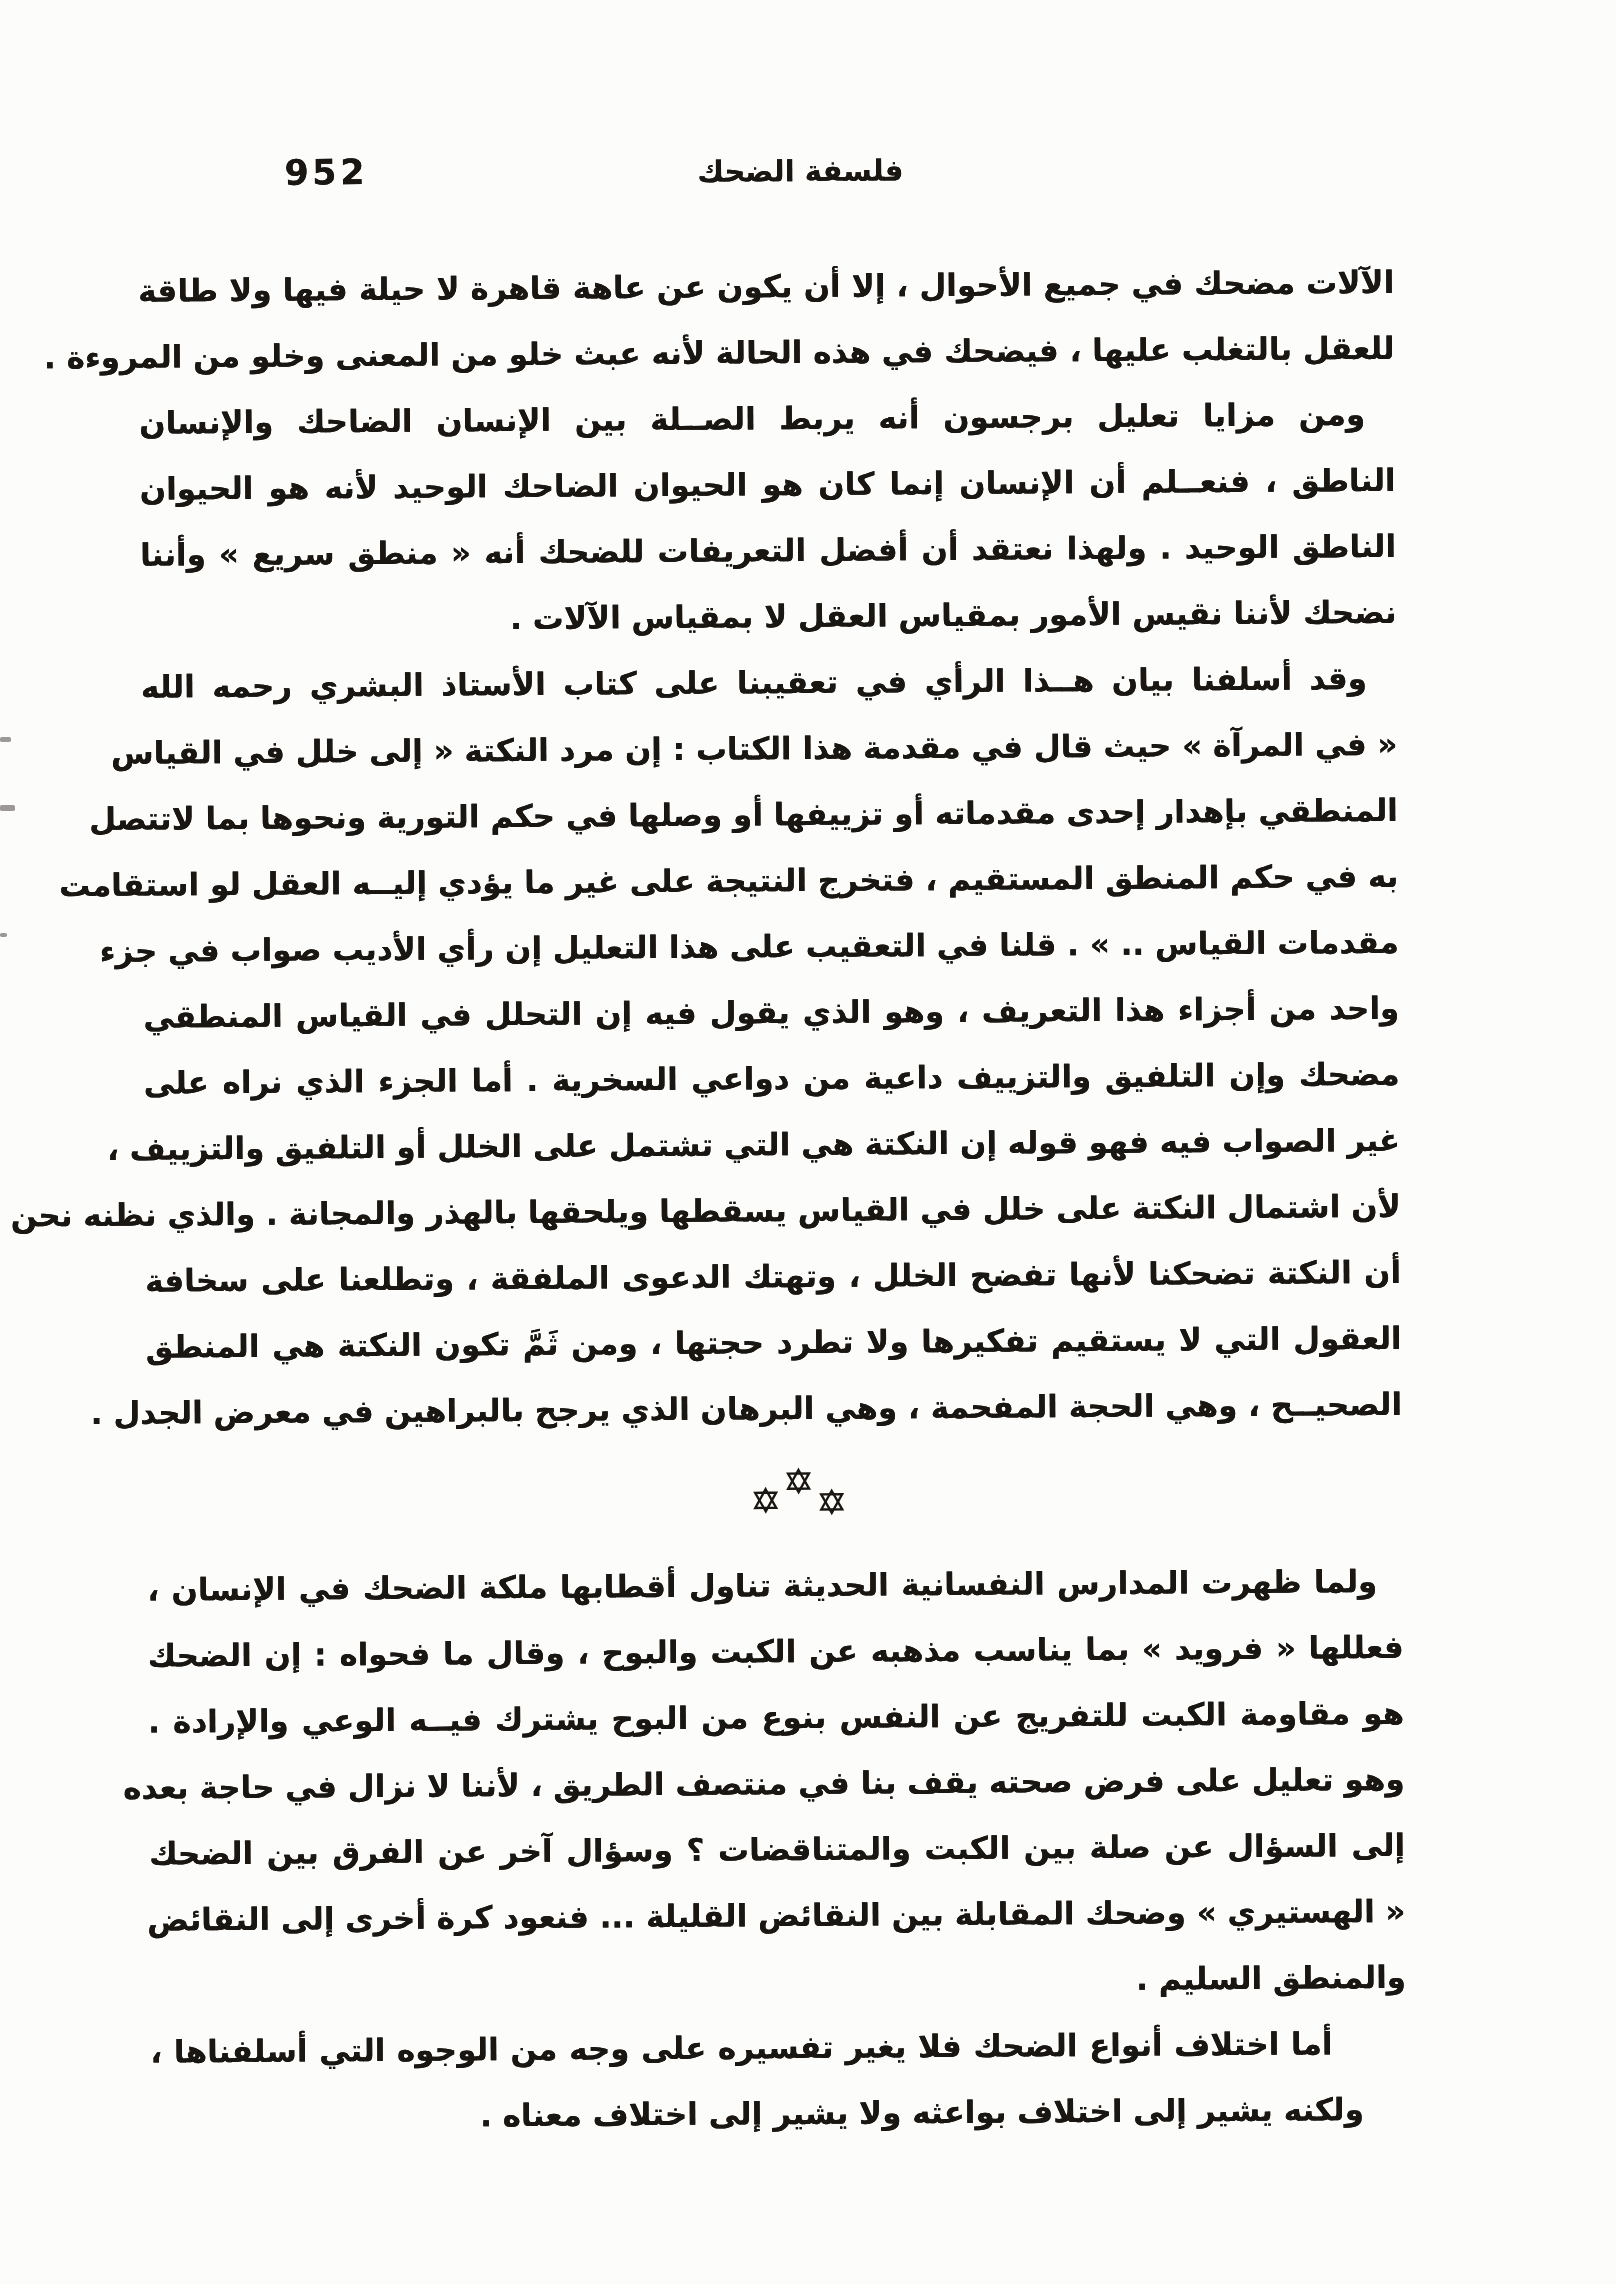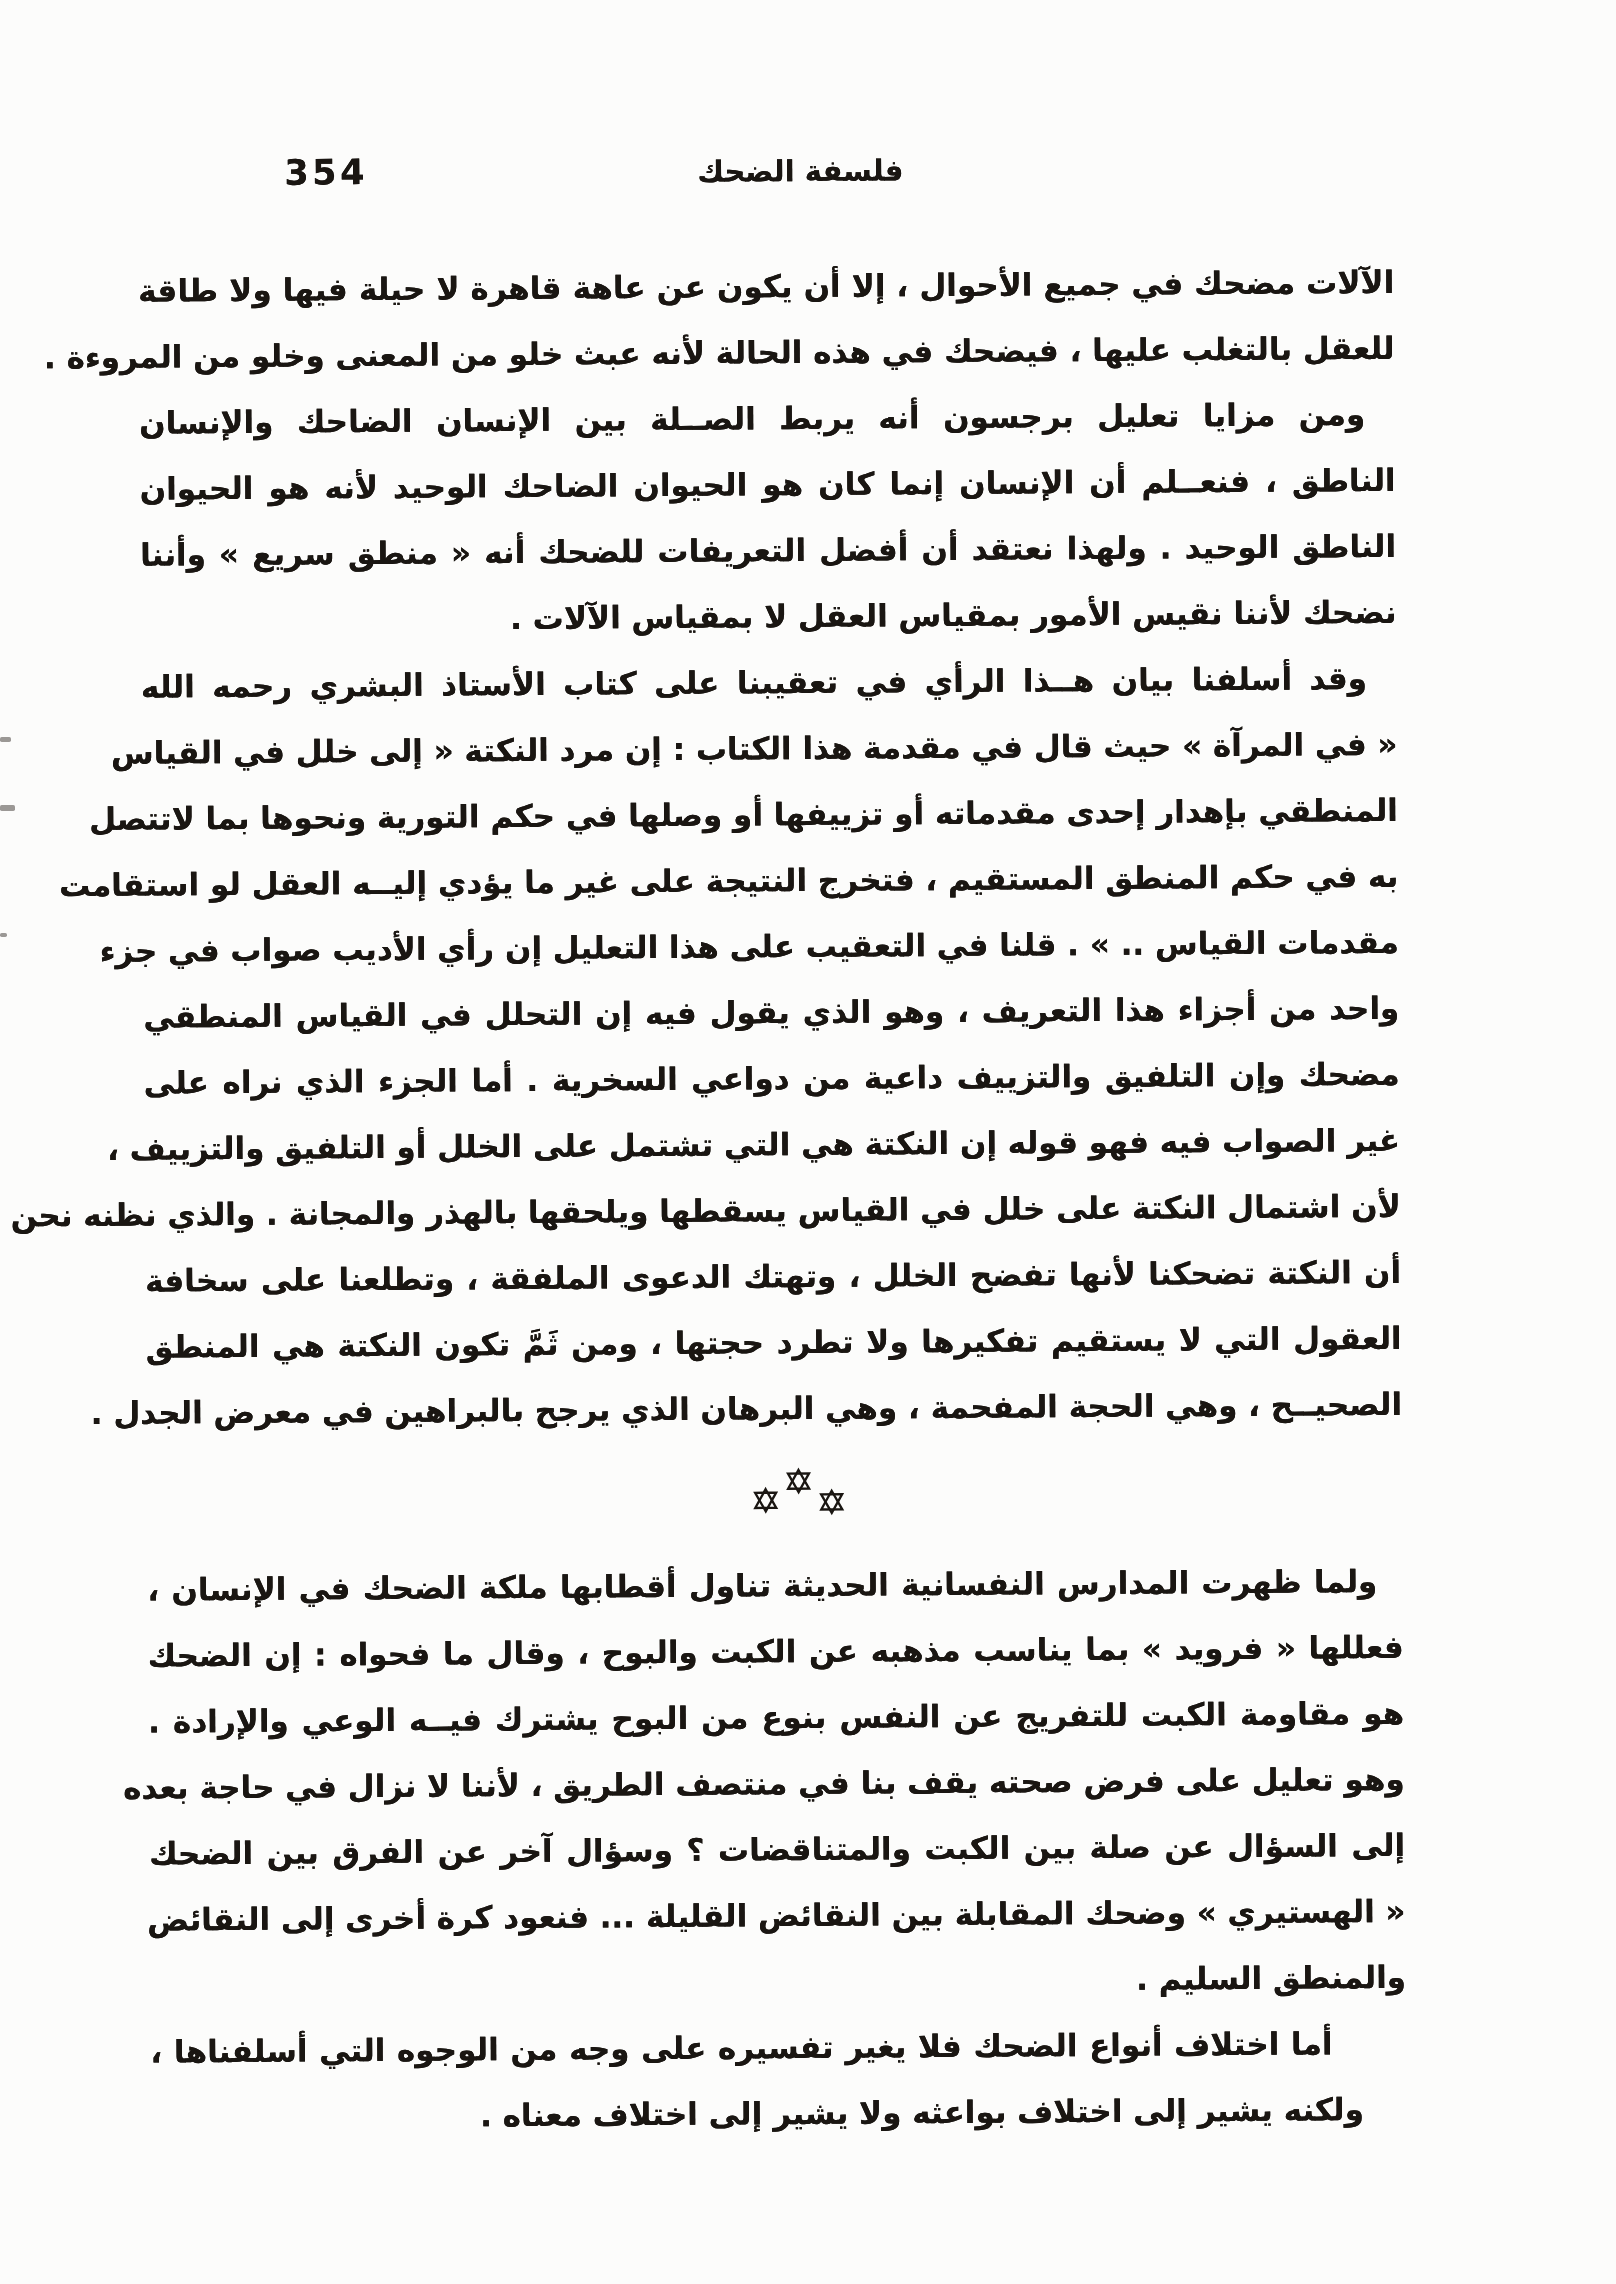--- a/index.html
+++ b/index.html
@@ -53,21 +53,21 @@
   .artifact{position:absolute;background:#4a4642;border-radius:1.7px;opacity:.55;}
   .artifact.a1{left:0;top:737px;width:11.2px;height:5.2px;}
   .artifact.a2{left:0;top:805px;width:14.7px;height:6px;}
   .artifact.a3{left:0;top:933px;width:7px;height:4.3px;}
 </style>
 </head>
 <body>
 
 <div class="scan">
 
-  <div class="page-number">354</div>
+  <div class="page-number">952</div>
 
   <div class="page-title">فلسفة الضحك</div>
 
   <div class="text-block first">
       <div>
         <div class="line full">الآلات مضحك في جميع الأحوال ، إلا أن يكون عن عاهة قاهرة لا حيلة فيها ولا طاقة</div>
         <div class="line full">للعقل بالتغلب عليها ، فيضحك في هذه الحالة لأنه عبث خلو من المعنى وخلو من المروءة .</div>
       </div>
       <div>
         <div class="line full" style="text-indent: 30px;">ومن مزايا تعليل برجسون أنه يربط الصــلة بين الإنسان الضاحك والإنسان</div>

